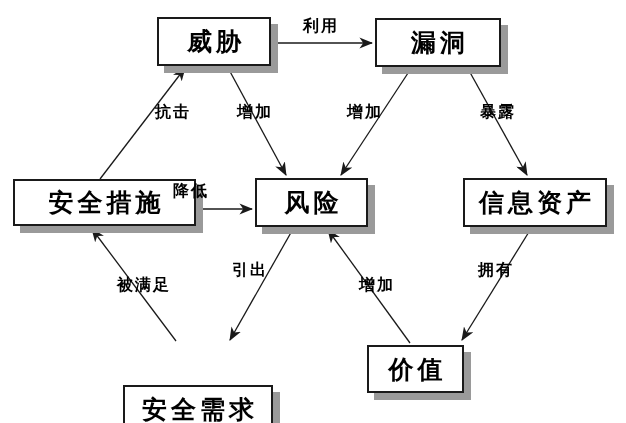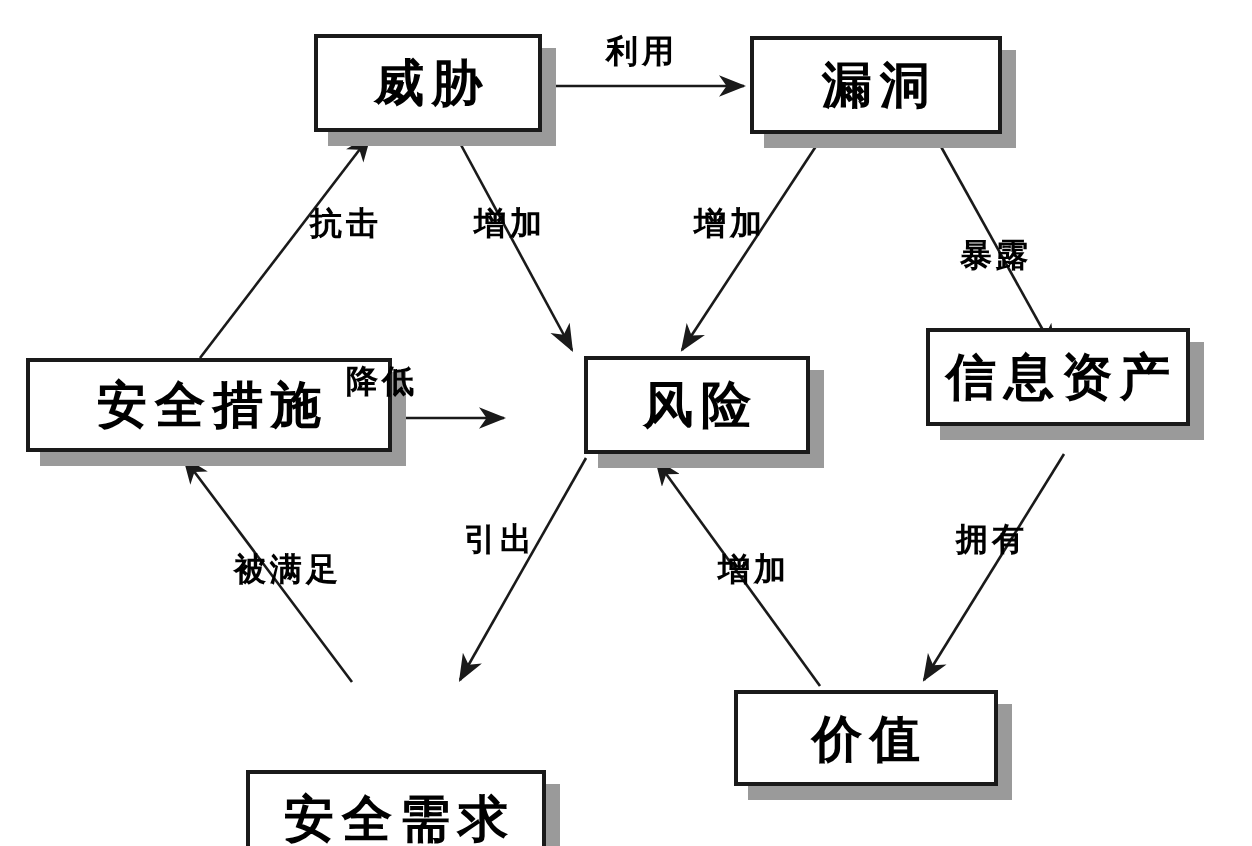--- a/index.html
+++ b/index.html
@@ -81,43 +81,43 @@
         <line x1="293" y1="229" x2="230" y2="340" marker-end="url(#arrow)"></line>
         <line x1="410" y1="343" x2="328" y2="230" marker-end="url(#arrow)"></line>
         <line x1="532" y1="227" x2="462" y2="340" marker-end="url(#arrow)"></line>
       </g>
   </svg>
   <div id="labels-layer">
       <div class="edge-label" style="left: 321px; top: 26px;">利用</div>
       <div class="edge-label" style="left: 141px; top: 112px; margin-left: 32px;">抗击</div>
       <div class="edge-label" style="left: 255px; top: 112px;">增加</div>
       <div class="edge-label" style="left: 365px; top: 112px;">增加</div>
-      <div class="edge-label" style="left: 498px; top: 128px;">暴露</div>
+      <div class="edge-label" style="left: 498px; top: 112px;">暴露</div>
       <div class="edge-label" style="left: 191px; top: 191px;">降低</div>
       <div class="edge-label" style="left: 144px; top: 285px;">被满足</div>
       <div class="edge-label" style="left: 250px; top: 270px;">引出</div>
       <div class="edge-label" style="left: 377px; top: 285px;">增加</div>
       <div class="edge-label" style="left: 496px; top: 270px;">拥有</div>
     </div>
   <div id="nodes-layer">
       <div class="node" style="left: 157px; top: 17px; width: 114px; height: 49px;">
         <span class="node-label">威胁</span>
       </div>
       <div class="node" style="left: 375px; top: 18px; width: 126px; height: 49px;">
         <span class="node-label">漏洞</span>
       </div>
       <div class="node" style="left: 13px; top: 179px; width: 183px; height: 47px;">
         <span class="node-label">安全措施</span>
       </div>
-      <div class="node" style="left: 255px; top: 178px; width: 113px; height: 49px; margin-left: 37px;">
+      <div class="node" style="left: 255px; top: 178px; width: 113px; height: 49px;">
         <span class="node-label">风险</span>
       </div>
-      <div class="node" style="left: 463px; top: 164px; width: 132px; height: 49px; justify-content: center;">
+      <div class="node" style="left: 463px; top: 178px; width: 144px; height: 49px; justify-content: center;">
         <span class="node-label">信息资产</span>
       </div>
       <div class="node" style="left: 123px; top: 343px; width: 150px; height: 48px; margin-top: 42px;">
         <span class="node-label">安全需求</span>
       </div>
-      <div class="node" style="left: 367px; top: 345px; width: 132px; height: 48px;">
+      <div class="node" style="left: 367px; top: 345px; width: 97px; height: 48px;">
         <span class="node-label">价值</span>
       </div>
     </div>
 </div>
 
 </body></html>

